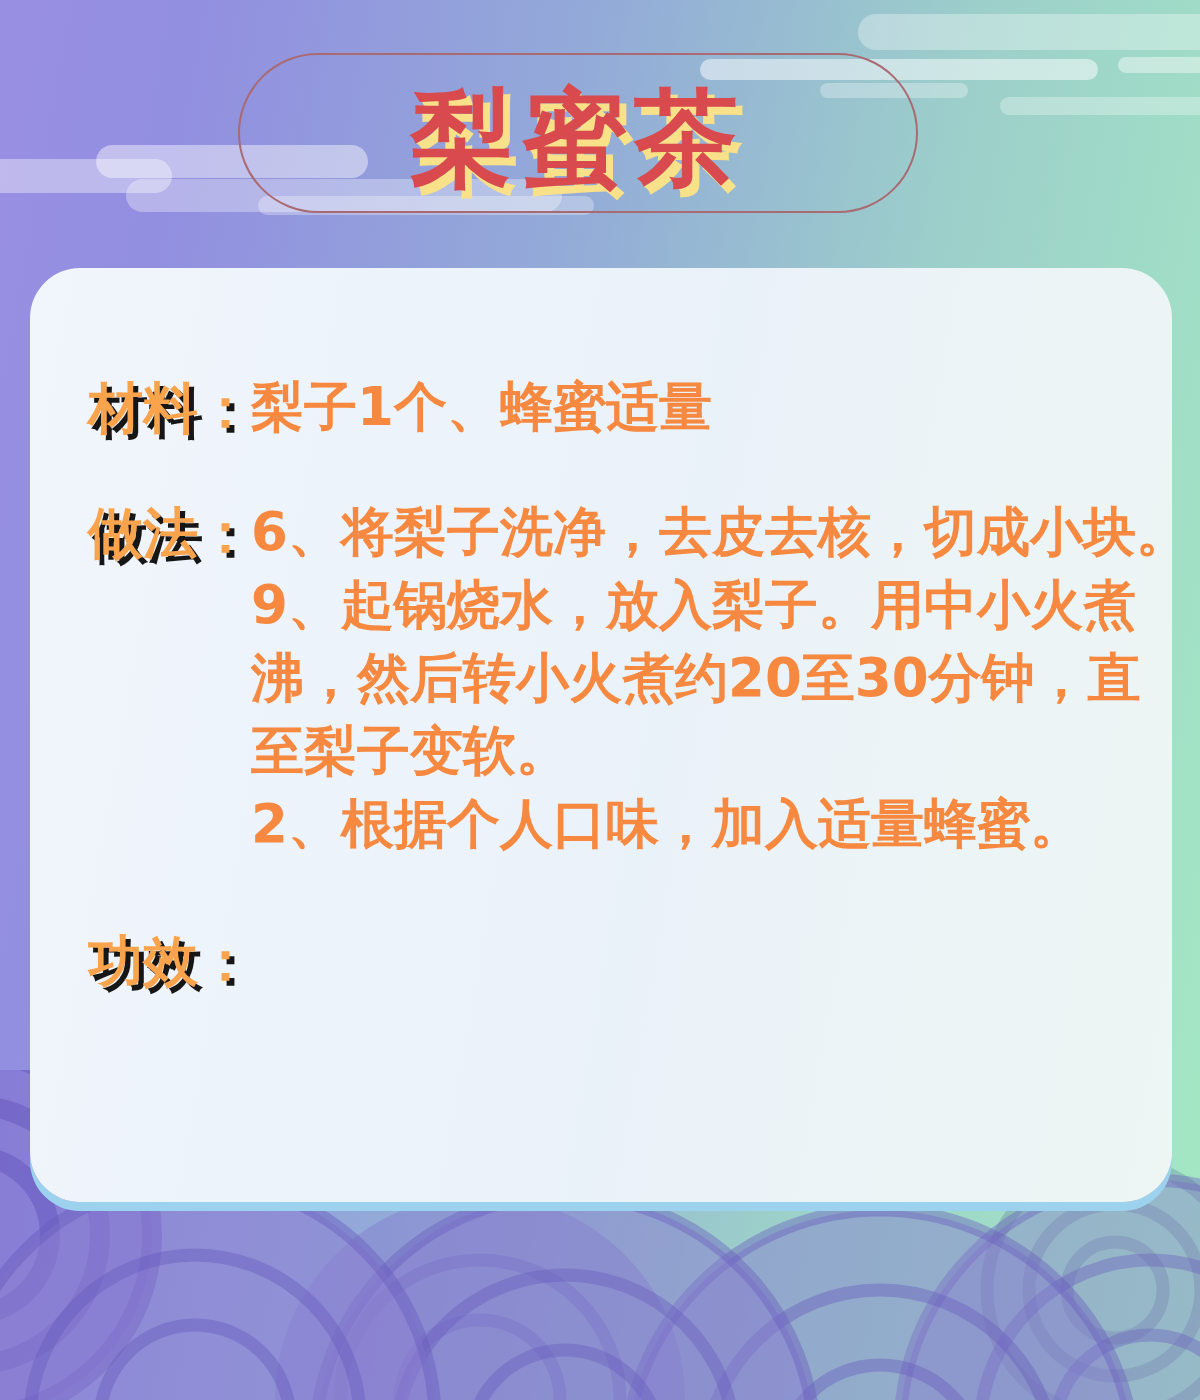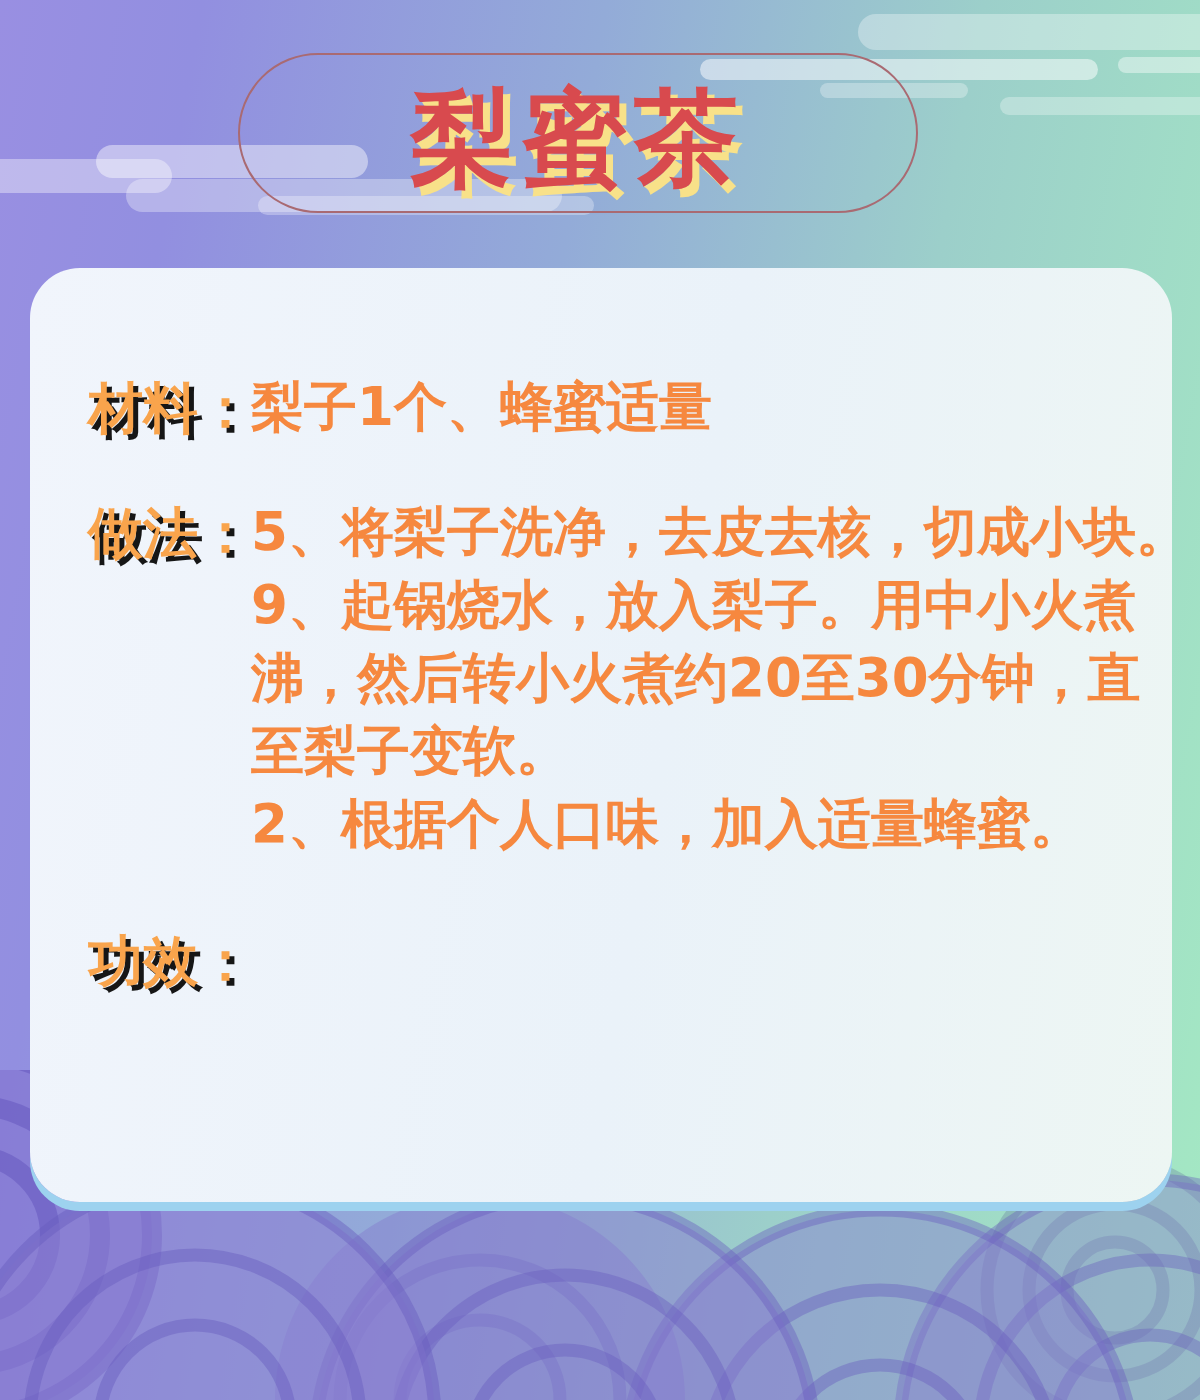--- a/index.html
+++ b/index.html
@@ -108,21 +108,21 @@
   <div class="section section-materials">
     <div class="sec-label">材料：</div>
     <div class="sec-content">
       <div class="body-line">梨子1个、蜂蜜适量</div>
     </div>
   </div>
 
   <div class="section section-method">
     <div class="sec-label">做法：</div>
     <div class="sec-content">
-      <div class="body-line">5、将梨子洗净，去皮去核，切成小块。</div>
+      <div class="body-line">6、将梨子洗净，去皮去核，切成小块。</div>
       <div class="body-line">9、起锅烧水，放入梨子。用中小火煮</div>
       <div class="body-line">沸，然后转小火煮约20至30分钟，直</div>
       <div class="body-line">至梨子变软。</div>
       <div class="body-line">2、根据个人口味，加入适量蜂蜜。</div>
     </div>
   </div>
 
   <div class="section section-effects">
     <div class="sec-label">功效：</div>
   </div>

